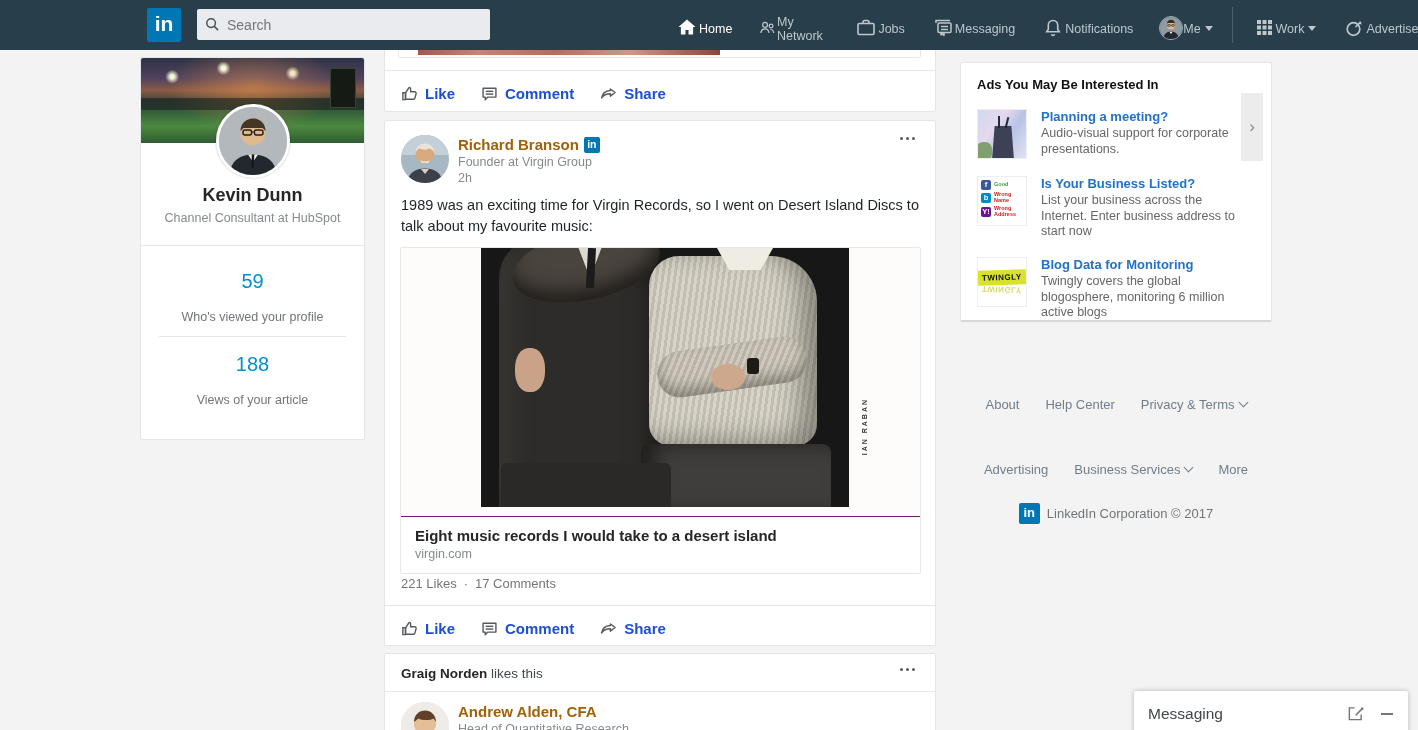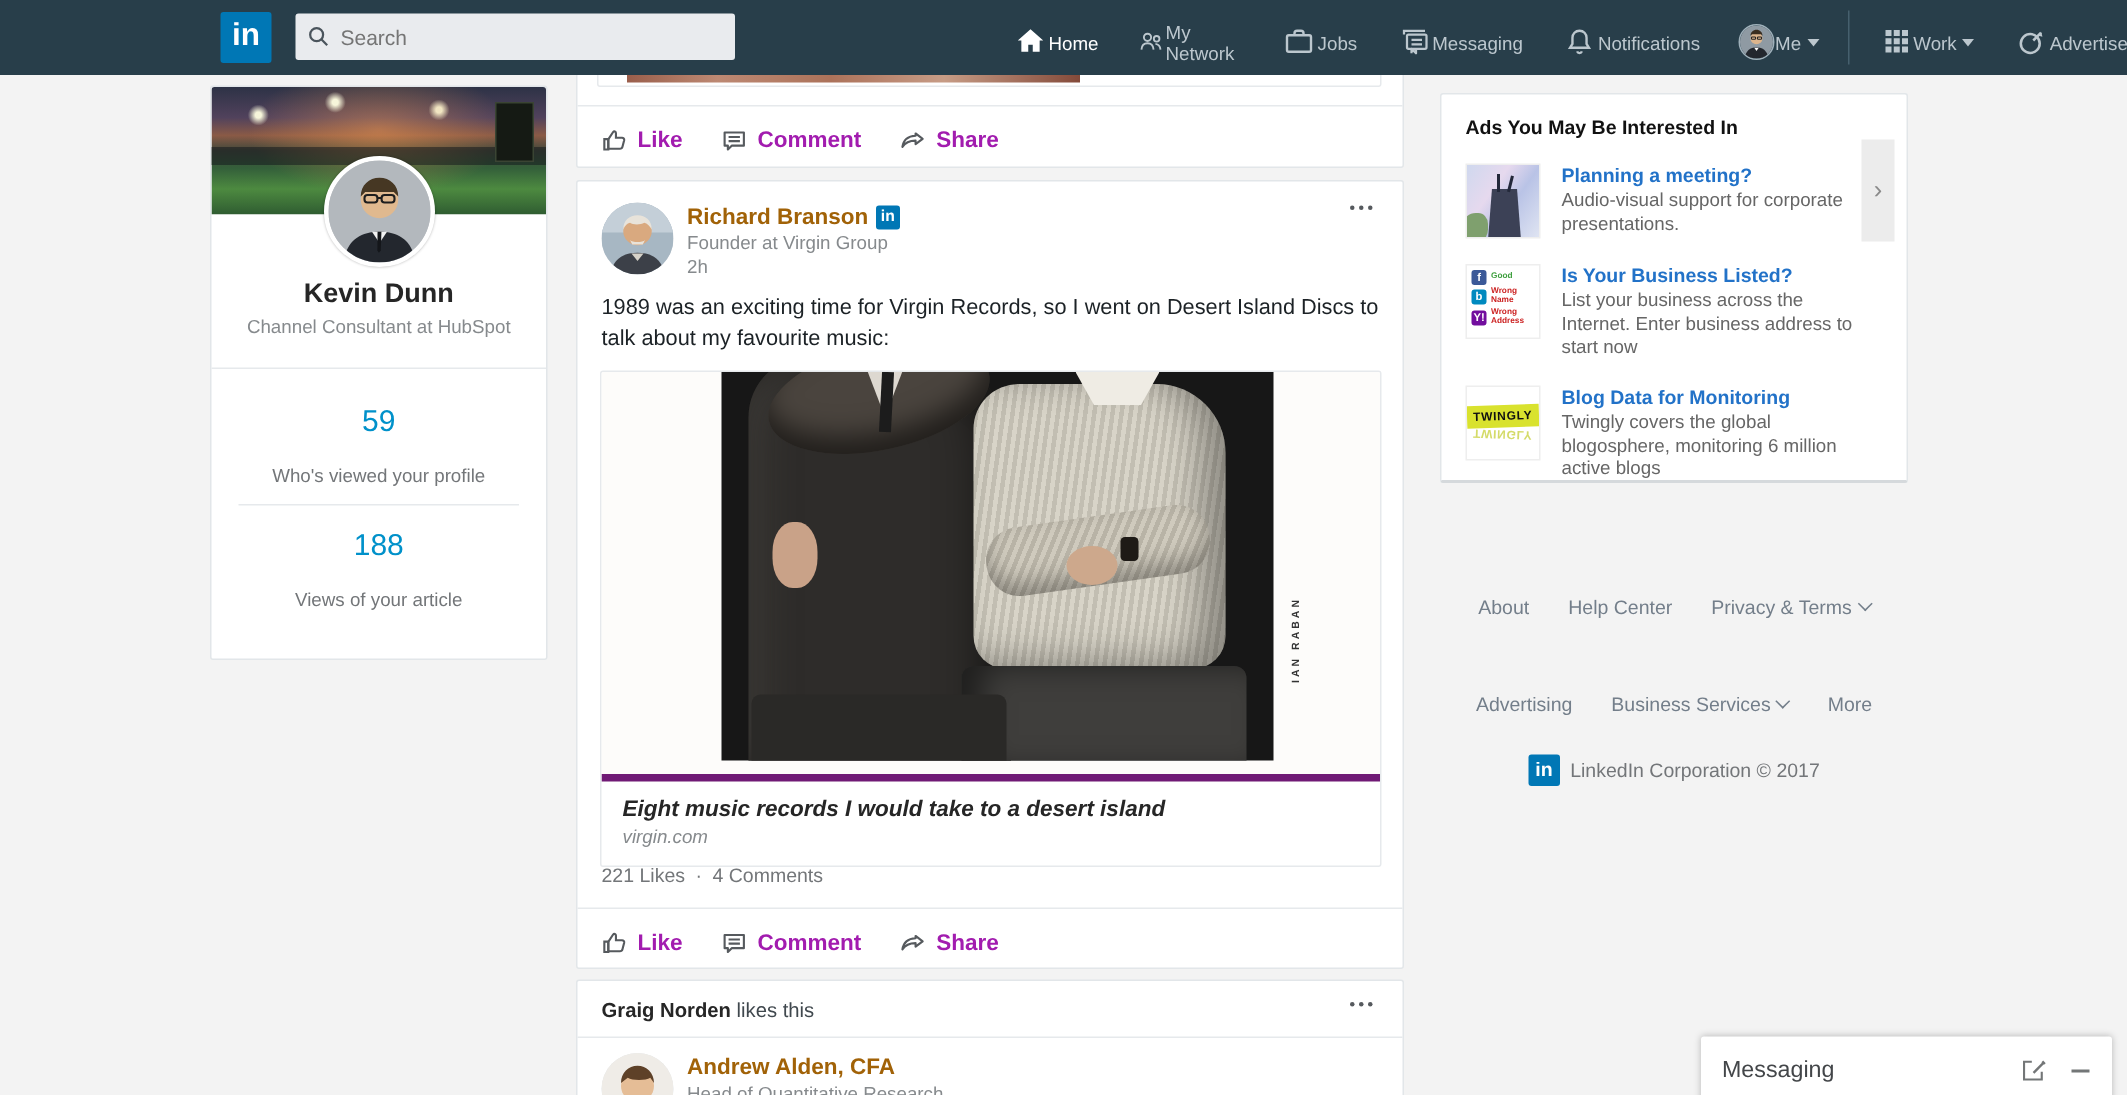--- a/index.html
+++ b/index.html
@@ -56,21 +56,21 @@
 
   
   .feed-card { left:384px; width:552px; }
   #post-top { top:30px; height:82px; z-index:1; }
   .mini-linkbox { position:absolute; left:13px; right:14px; top:-40px; height:67px;
     border:1px solid #e6e9ec; border-radius:2px; background:#fff; overflow:hidden; }
   .mini-strip { position:absolute; left:19px; bottom:2px; width:302px; height:9px;
     background:linear-gradient(90deg,#a65b43,#c8876b 20%,#b86f52 45%,#d09a7e 70%,#8f4733 100%);
     filter:saturate(.8); }
   .actionbar { display:flex; align-items:center; gap:26px; padding:0 16px; height:36px; }
-  .action-btn { display:flex; align-items:center; gap:7px; color:#a21caf; font-size:15px; font-weight:bold; cursor:pointer; }
+  .action-btn { display:flex; align-items:center; gap:7px; color:#1d4ed8; font-size:15px; font-weight:bold; cursor:pointer; }
   .action-btn svg { stroke:#565a5e; }
 
   #post-branson { top:120px; height:526px; }
   .post-header { position:relative; padding:14px 16px 0; display:flex; }
   .avatar-48 { width:48px; height:48px; border-radius:50%; overflow:hidden; flex:0 0 48px; cursor:pointer; background:#dfe3e6; }
   .ph-text { margin-left:9px; padding-top:1px; }
   .ph-name-row { display:flex; align-items:center; gap:5px; }
   .ph-name { font-size:15px; font-weight:bold; color:#a16207; cursor:pointer; }
   .in-badge { width:16px; height:16px; background:#0077b5; border-radius:2px; color:#fff; font-size:10.5px;
     font-weight:bold; text-align:center; line-height:15px; }
@@ -100,21 +100,21 @@
     background:repeating-linear-gradient(120deg,#cfcabd 0 3px,#b8b3a6 3px 6px); border-radius:22px;
     transform:rotate(-8deg); box-shadow:inset 0 -8px 14px rgba(0,0,0,.3); }
   .fig-hand2 { position:absolute; left:230px; top:116px; width:34px; height:26px; background:#cda88c; border-radius:50%; }
   .fig-watch { position:absolute; left:266px; top:110px; width:12px; height:16px; background:#1e1a16; border-radius:3px; }
   .fig-pants { position:absolute; left:160px; top:196px; width:190px; height:70px; background:#3f3e3c;
     box-shadow:inset 14px 0 20px rgba(0,0,0,.5); border-radius:8px 8px 0 0; }
   .fig-pants2 { position:absolute; left:20px; top:215px; width:170px; height:50px; background:#2a2927;
     border-radius:6px 6px 0 0; }
   .photo-credit { position:absolute; right:52px; top:150px; font-size:7px; letter-spacing:2px; color:#333;
     writing-mode:vertical-rl; transform:rotate(180deg); font-weight:bold; }
-  .link-meta { padding:10px 14px 12px; border-top:5px solid #701a75;font-style:italic; }
+  .link-meta { padding:10px 14px 12px; border-top:1px solid #701a75; }
   .link-title { font-size:15px; font-weight:bold; color:#262626; }
   .link-domain { font-size:12.5px; color:#868a8d; margin-top:3px; }
   .social-counts { position:absolute; left:16px; top:455px; font-size:13px; color:#737679; display:flex; gap:7px; align-items:center; }
   .social-counts span { cursor:pointer; }
   .post-divider { position:absolute; left:0; right:0; top:484px; }
   .post-actions { position:absolute; left:0; right:0; top:489px; }
 
   #post-liked { top:653px; height:90px; }
   .liked-header { position:relative; padding:12px 16px 10px; font-size:13.5px; color:#40484e; }
   .liked-header b { color:#262626; cursor:pointer; }
@@ -378,21 +378,21 @@
       <div class="photo-credit">IAN RABAN</div>
     </div>
     <div class="link-meta">
       <div class="link-title">Eight music records I would take to a desert island</div>
       <div class="link-domain">virgin.com</div>
     </div>
   </div>
   <div class="social-counts">
     <span>221 Likes</span>
     <span>·</span>
-    <span>4 Comments</span>
+    <span>17 Comments</span>
   </div>
   <div class="divider post-divider"></div>
   <div class="actionbar post-actions">
     <div class="action-btn">
       <svg width="17" height="17" viewBox="0 0 18 18" fill="none" stroke-width="1.5">
         <path d="M2 8.2h2.8v7.3H2z"></path>
         <path d="M4.8 15V8.4l3.4-5.2c.7-.9 2-.4 2 .8v3.2h4.3c1 0 1.7.9 1.5 1.8l-1.2 4.6c-.2.8-.9 1.4-1.8 1.4z"></path>
       </svg>
         <span>Like</span>
     </div>

